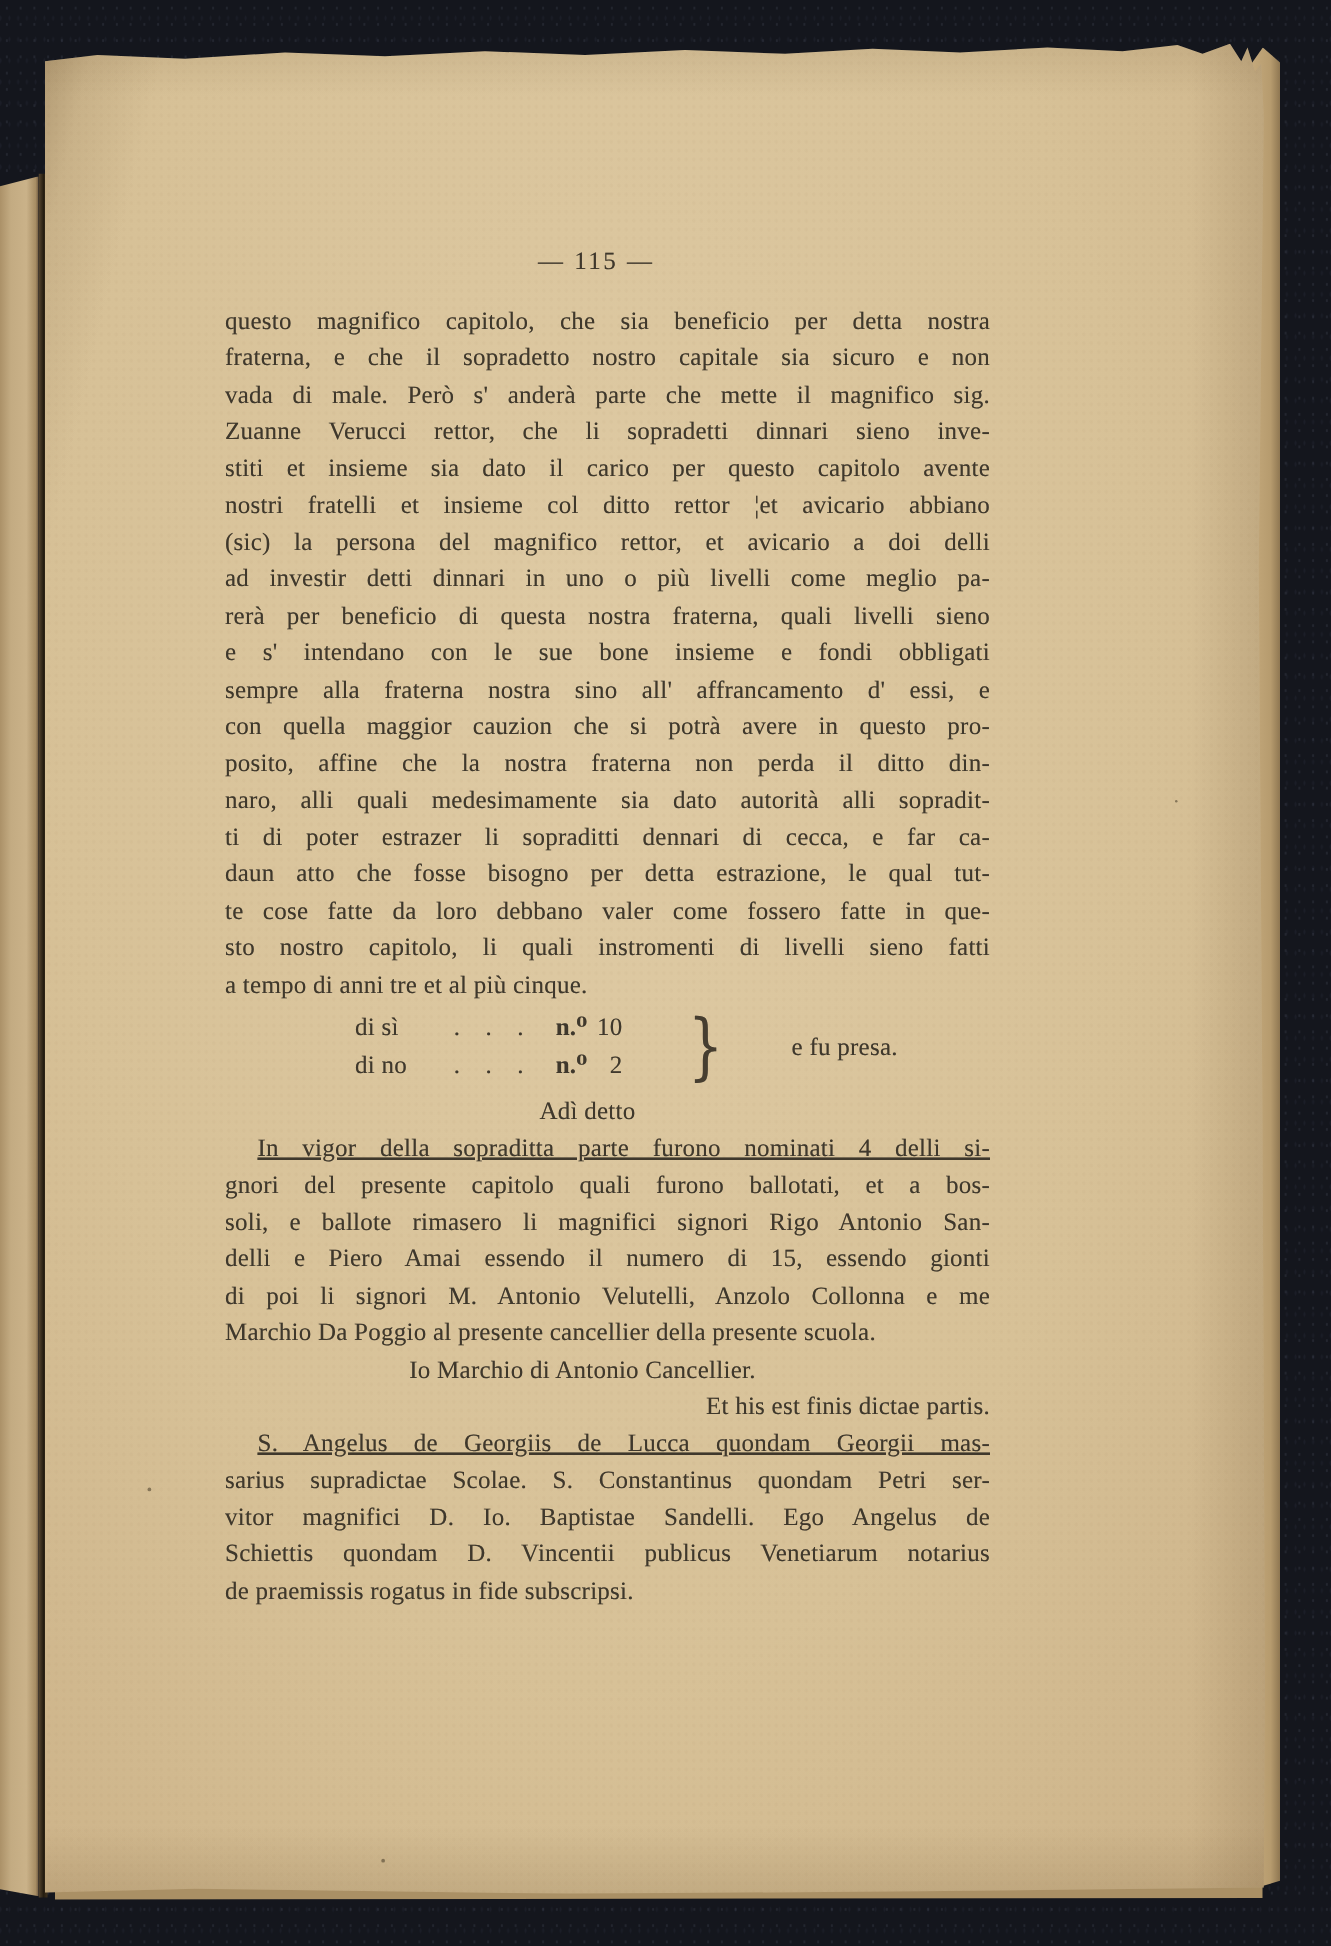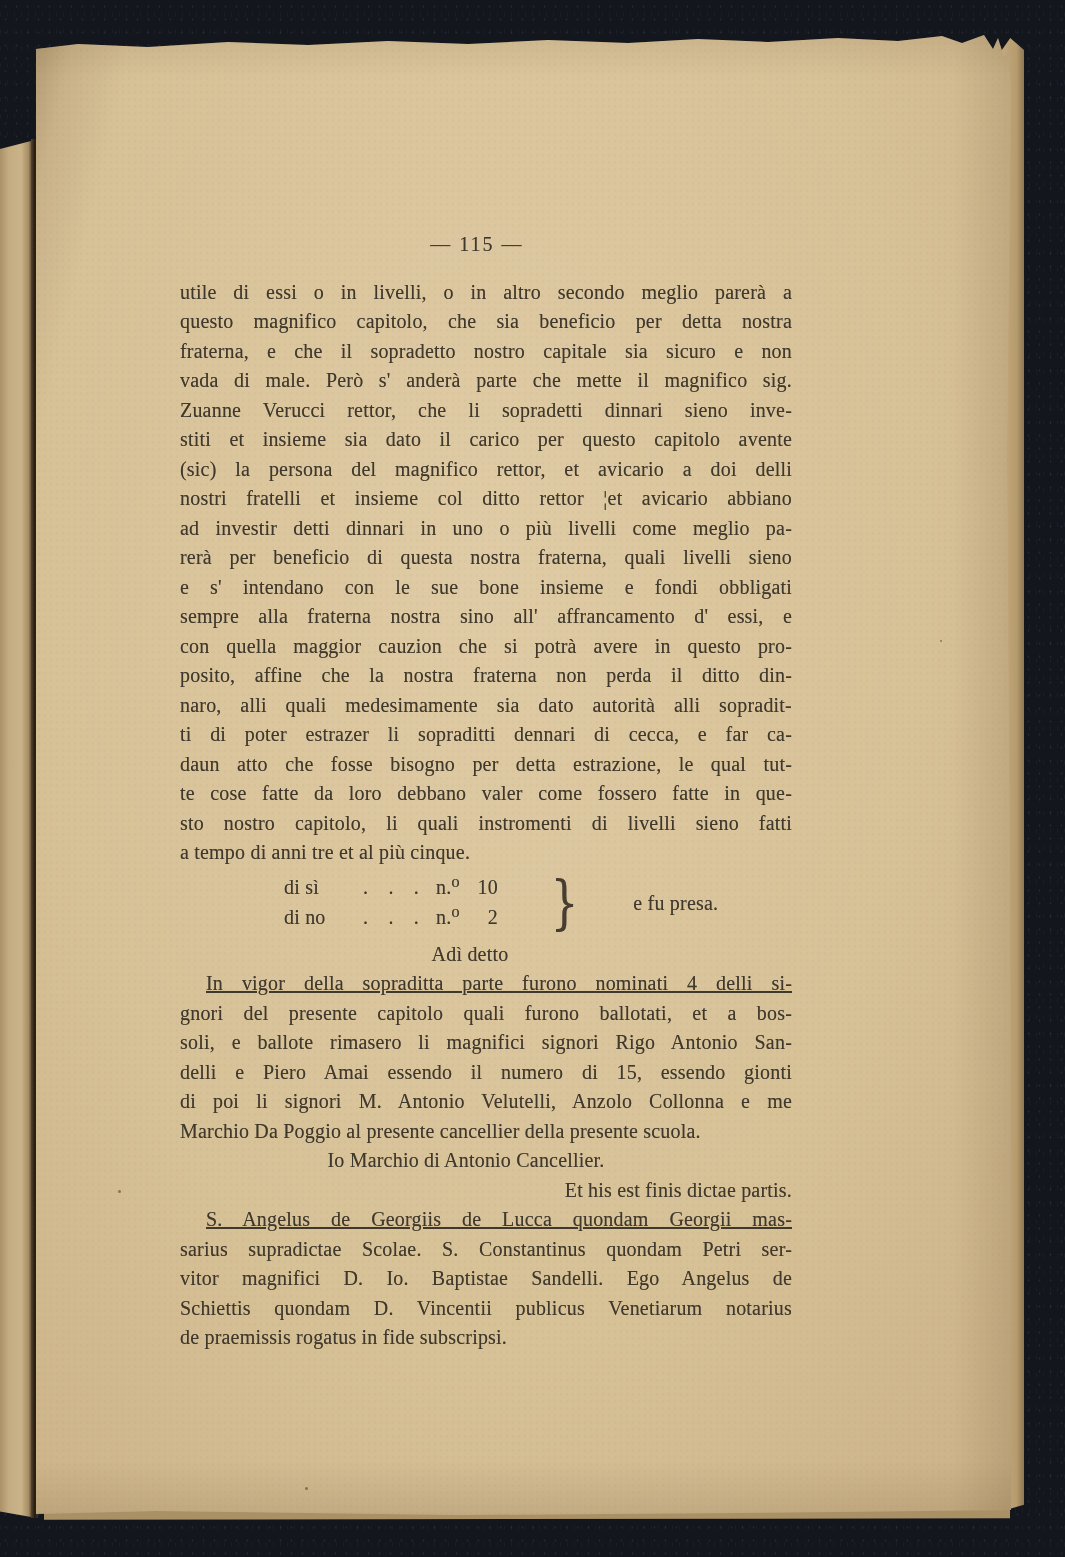--- a/index.html
+++ b/index.html
@@ -53,38 +53,37 @@
     box-shadow:0 0 22px rgba(0,0,0,0.6);
   }
   .speck{position:absolute;border-radius:50%;background:rgba(70,58,40,0.55);z-index:3;}
 
   
   .content{
     position:absolute;left:144px;top:162px;width:612px;z-index:4;
     font-size:20px;line-height:29.5px;color:#3f382c;
     text-shadow:0 0 0.5px rgba(63,56,44,0.45);
     letter-spacing:0.2px;
-    margin-top:35px;
   }
   .pageno{
     text-align:center;letter-spacing:2px;margin-bottom:18px;
     transform:translateX(-9px);
   }
   .para{display:block;}
   .tline{text-align:justify;text-align-last:justify;text-justify:inter-word;}
   .tline:last-child{text-align-last:auto;}
   .para-indent .tline:first-child{text-indent:26px;text-decoration:underline;}
 
   
   .vote-block{display:flex;align-items:center;margin:4px 0 0 104px;height:62px;gap:44px;}
   .vote-rows{width:214px;}
   .vote-row{display:flex;align-items:baseline;height:30px;}
   .vote-label{width:62px;}
   .vote-dots{flex:1;word-spacing:15px;text-align:center;}
-  .vote-prefix{width:34px;text-align:left;}
+  .vote-prefix{width:34px;text-align:right;font-weight:bold;}
   .vote-num{width:28px;text-align:right;}
   .vote-brace{
     font-family:"DejaVu Serif",serif;font-size:52px;line-height:58px;
     transform:scaleY(1.12) scaleX(0.85);margin:0 8px 0 6px;color:#463e30;
   }
   .vote-result{padding-top:2px;}
 
   .center-line{text-align:center;}
   .adi{margin-top:6px;transform:translateX(-16px);}
   .signature{transform:translateX(-20px);}
@@ -97,28 +96,27 @@
 <div class="gutter"></div>
 <div class="under-right"></div>
 <div class="under-bottom"></div>
 
 <div class="page">
   <div class="content">
 
     <div class="pageno">— 115 —</div>
 
     <div class="para">
-        <div class="tline">utile di essi o in livelli, o in altro secondo meglio parerà a</div>
         <div class="tline">questo magnifico capitolo, che sia beneficio per detta nostra</div>
         <div class="tline">fraterna, e che il sopradetto nostro capitale sia sicuro e non</div>
         <div class="tline">vada di male. Però s' anderà parte che mette il magnifico sig.</div>
         <div class="tline">Zuanne Verucci rettor, che li sopradetti dinnari sieno inve-</div>
         <div class="tline">stiti et insieme sia dato il carico per questo capitolo avente</div>
+        <div class="tline">nostri fratelli et insieme col ditto rettor ¦et avicario abbiano</div>
         <div class="tline">(sic) la persona del magnifico rettor, et avicario a doi delli</div>
-        <div class="tline">nostri fratelli et insieme col ditto rettor ¦et avicario abbiano</div>
         <div class="tline">ad investir detti dinnari in uno o più livelli come meglio pa-</div>
         <div class="tline">rerà per beneficio di questa nostra fraterna, quali livelli sieno</div>
         <div class="tline">e s' intendano con le sue bone insieme e fondi obbligati</div>
         <div class="tline">sempre alla fraterna nostra sino all' affrancamento d' essi, e</div>
         <div class="tline">con quella maggior cauzion che si potrà avere in questo pro-</div>
         <div class="tline">posito, affine che la nostra fraterna non perda il ditto din-</div>
         <div class="tline">naro, alli quali medesimamente sia dato autorità alli sopradit-</div>
         <div class="tline">ti di poter estrazer li sopraditti dennari di cecca, e far ca-</div>
         <div class="tline">daun atto che fosse bisogno per detta estrazione, le qual tut-</div>
         <div class="tline">te cose fatte da loro debbano valer come fossero fatte in que-</div>

